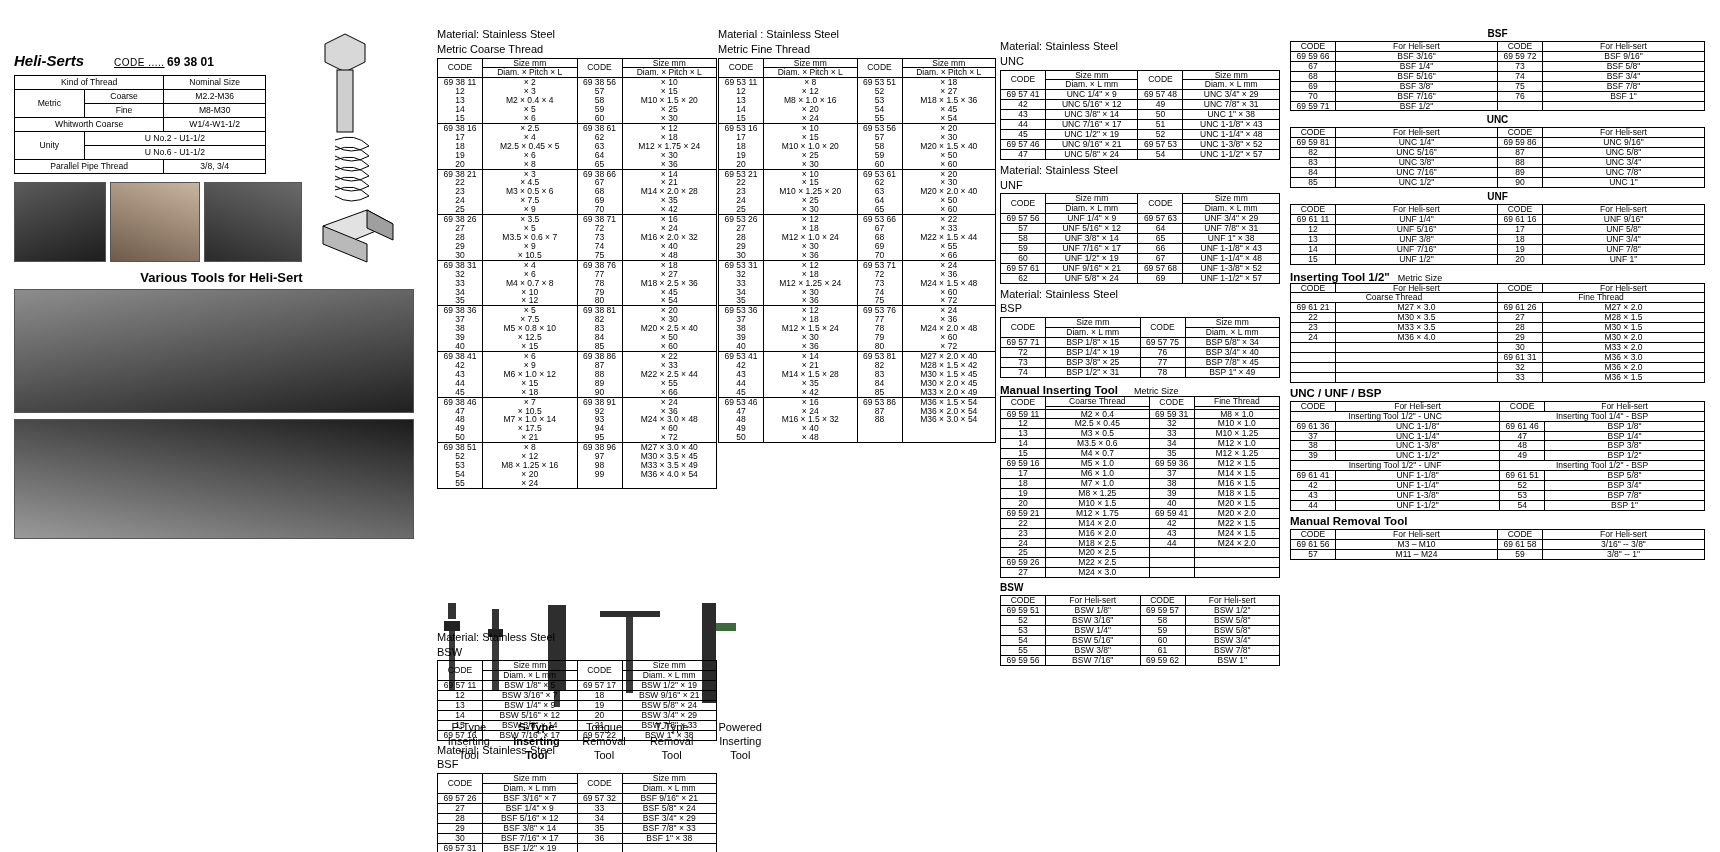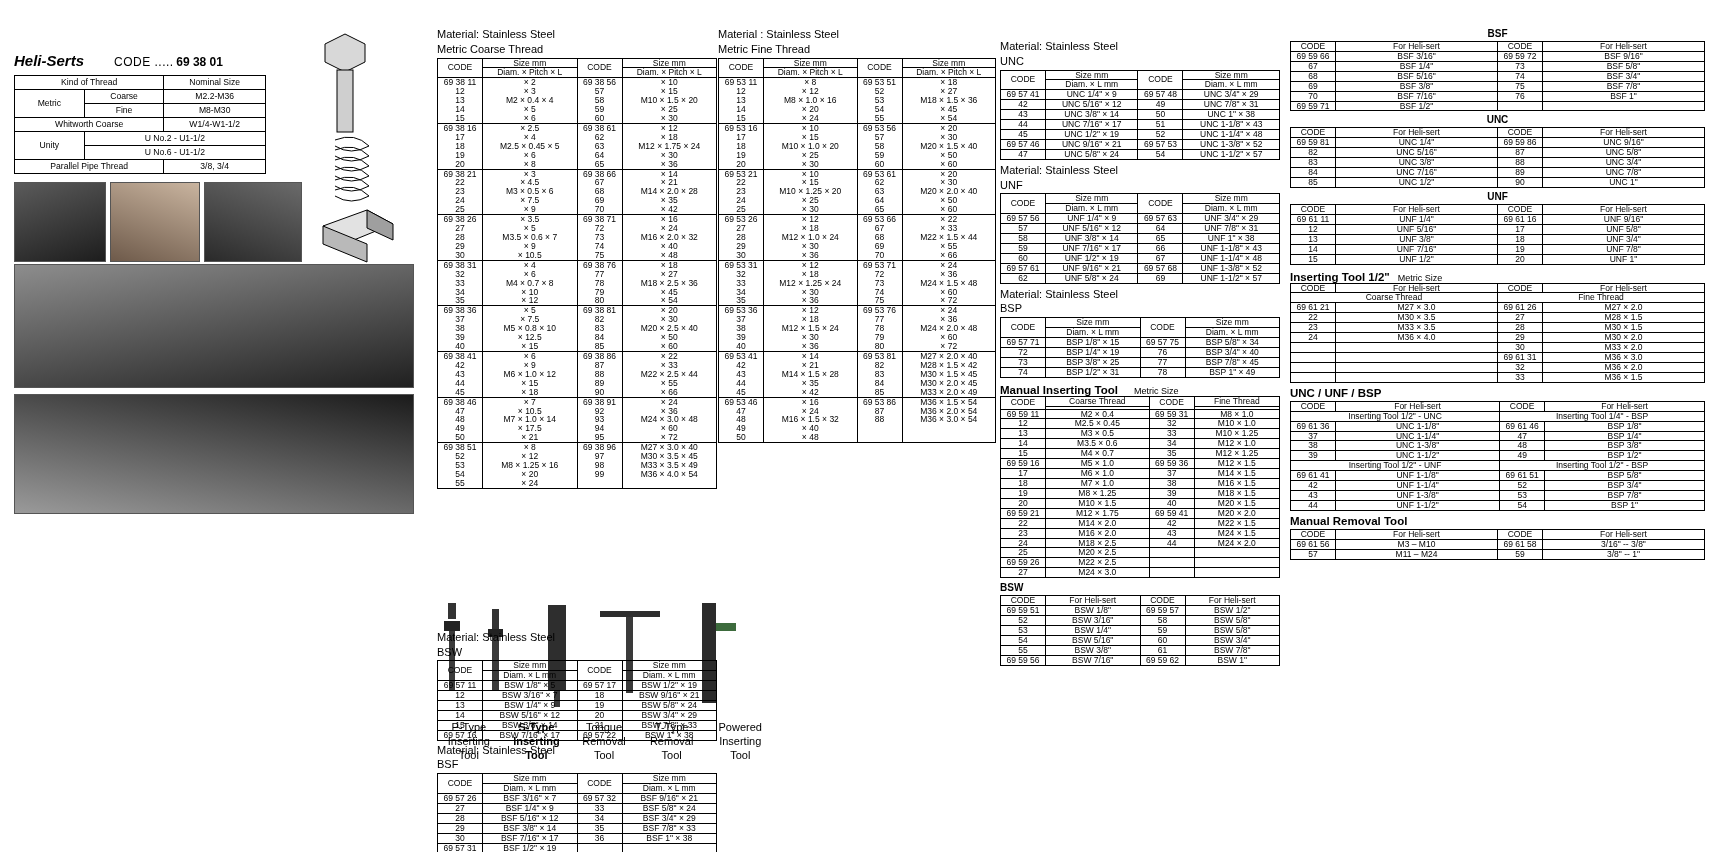--- a/index.html
+++ b/index.html
@@ -9,21 +9,21 @@
   table{border-collapse:collapse;}
   .tbl{border:1.2px solid #000;}
   .tbl td,.tbl th{border:0.8px solid #000;padding:0 2px;font-size:8.5px;line-height:1.05;text-align:center;vertical-align:middle;}
   .nb-t{border-top:none !important;}
   .nb-b{border-bottom:none !important;}
   .code{width:40px;}
   .matline{font-size:11px;line-height:1.25;margin-bottom:1px;}
   .colwrap{position:absolute;top:0;}
   
   .brand{font-style:italic;font-weight:bold;font-size:15px;}
-  .codehdr{font-size:12px;letter-spacing:.5px;}
+  .codehdr{font-size:10px;letter-spacing:.5px;text-decoration:underline;}
   .codenum{font-weight:bold;font-size:12px;}
   .thread-tbl td{font-size:8.6px;padding:0 3px;height:13px;}
   .photo{background:#3a3a3a;border:1px solid #555;}
   .toolcapt{font-size:11px;text-align:center;line-height:1.25;}
   .smalltitle{font-weight:bold;font-size:11.5px;margin:4px 0 2px 0;}
 </style>
 </head>
 <body>
 
 <div class="page">
@@ -70,20 +70,21 @@
       </tr>
     </tbody>
       </table>
 
     <div style="display:flex;gap:4px;margin-top:8px;">
       <div class="photo" style="width:90px;height:78px;background:linear-gradient(160deg,#5b5b5b,#1d1d1d);"></div>
       <div class="photo" style="width:88px;height:78px;background:linear-gradient(20deg,#6e5a4a,#c9b49f);"></div>
       <div class="photo" style="width:96px;height:78px;background:linear-gradient(200deg,#6a6a6a,#2a2a2a);"></div>
     </div>
 
+    <div style="text-align:center;font-weight:bold;font-size:13px;margin:8px 0 4px 0;">Various Tools for Heli-Sert</div>
 
     <div class="photo" style="width:398px;height:122px;margin-top:2px;background:linear-gradient(170deg,#8d8d8d,#202020);"></div>
     <div class="photo" style="width:398px;height:118px;margin-top:6px;background:linear-gradient(10deg,#9a9a9a,#1b1b1b);"></div>
   </div>
 
   <div style="position:absolute;left:295px;top:30px;width:120px;height:260px;">
     <svg width="120" height="260" viewBox="0 0 120 260">
       <polygon points="30,14 50,4 70,14 70,32 50,42 30,32" fill="#d8d8d8" stroke="#000"></polygon>
       <rect x="42" y="40" width="16" height="62" fill="#cfcfcf" stroke="#000"></rect>
       <g stroke="#000" fill="none">

